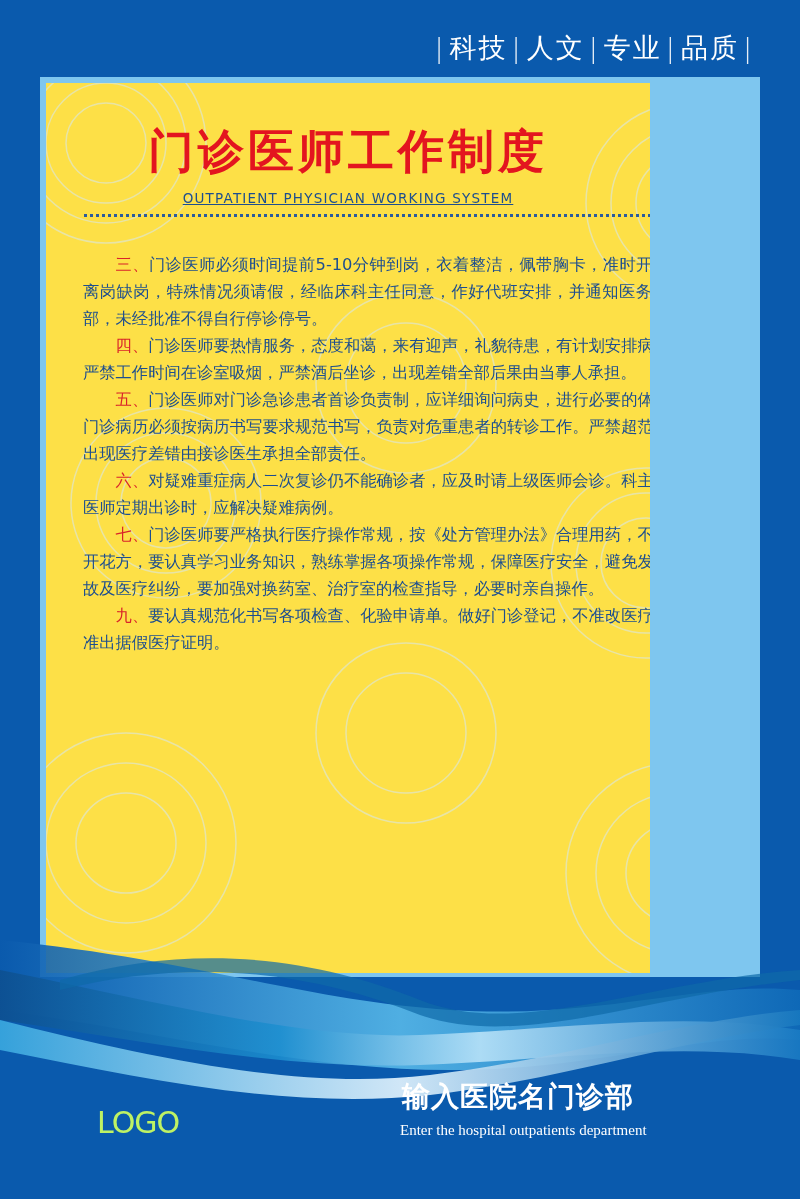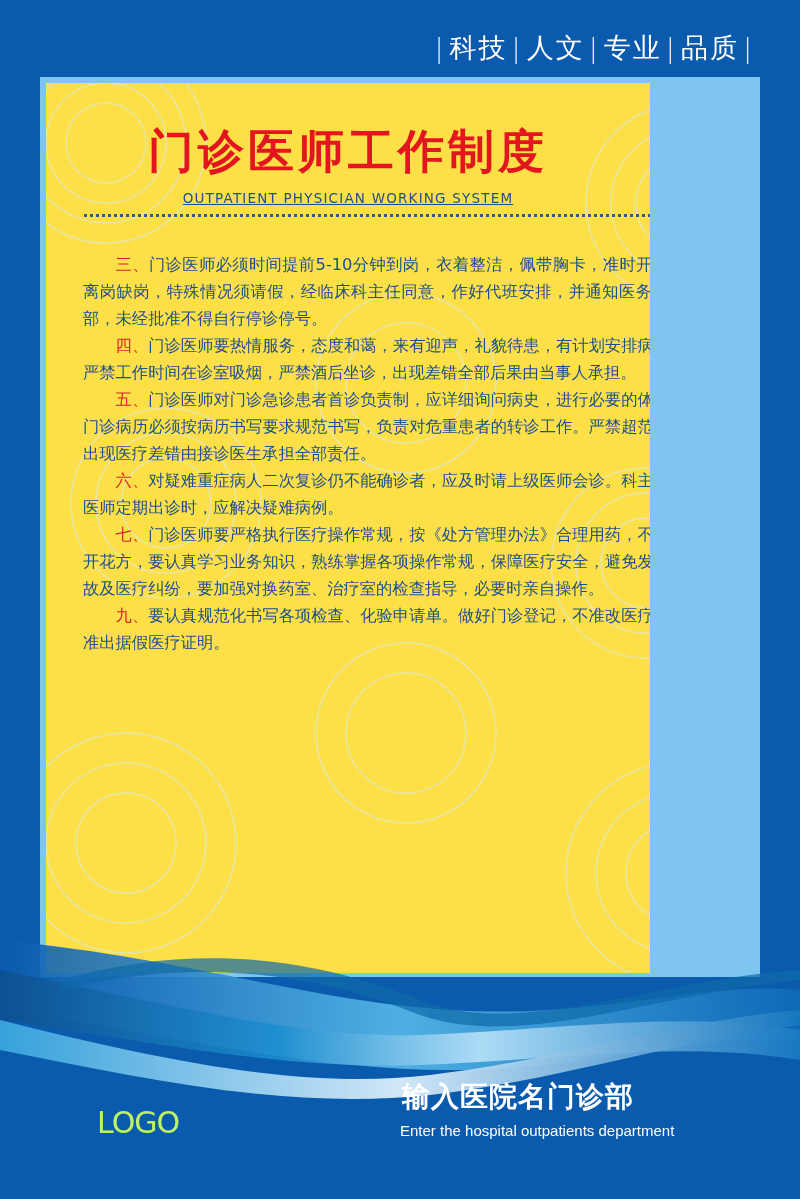--- a/index.html
+++ b/index.html
@@ -12,21 +12,21 @@
   .pattern{position:absolute;inset:0;opacity:.55;}
   .title{position:absolute;top:38px;left:0;width:100%;text-align:center;color:#e3151f;font-size:46px;font-weight:bold;letter-spacing:4px;}
   .subtitle{position:absolute;top:107px;left:0;width:100%;text-align:center;color:#1d4e8f;font-size:13.5px;letter-spacing:1.2px;text-decoration:underline;}
   .dots{position:absolute;top:131px;left:38px;width:633px;border-top:3px dotted #2a5b9d;}
   .body{position:absolute;top:168px;left:37px;width:636px;color:#1d4e8f;font-size:16.3px;line-height:27px;}
   .body p{margin:0;text-indent:2em;text-align:justify;}
   .num{color:#d9232a;}
   .waves{position:absolute;left:0;top:920px;width:800px;height:200px;}
   .logo{position:absolute;left:97px;top:1105px;color:#bef264;font-size:30px;letter-spacing:-1px;}
   .hosp{position:absolute;left:402px;top:1078px;color:#fff;font-size:28px;letter-spacing:1px;font-weight:bold;}
-  .hosp-en{position:absolute;left:400px;top:1122px;color:#fff;font-size:15px;font-family:Liberation Sans, sans-serif;}
+  .hosp-en{position:absolute;left:400px;top:1122px;color:#fff;font-size:15px;font-family:Liberation Serif, serif;}
 </style>
 </head>
 <body>
 
 <div class="slogan">
   <span class="bar">|</span><span>科技</span><span class="bar">|</span><span>人文</span><span class="bar">|</span><span>专业</span><span class="bar">|</span><span>品质</span><span class="bar">|</span>
 </div>
 
 <div class="frame"></div>
 <div class="panel">

